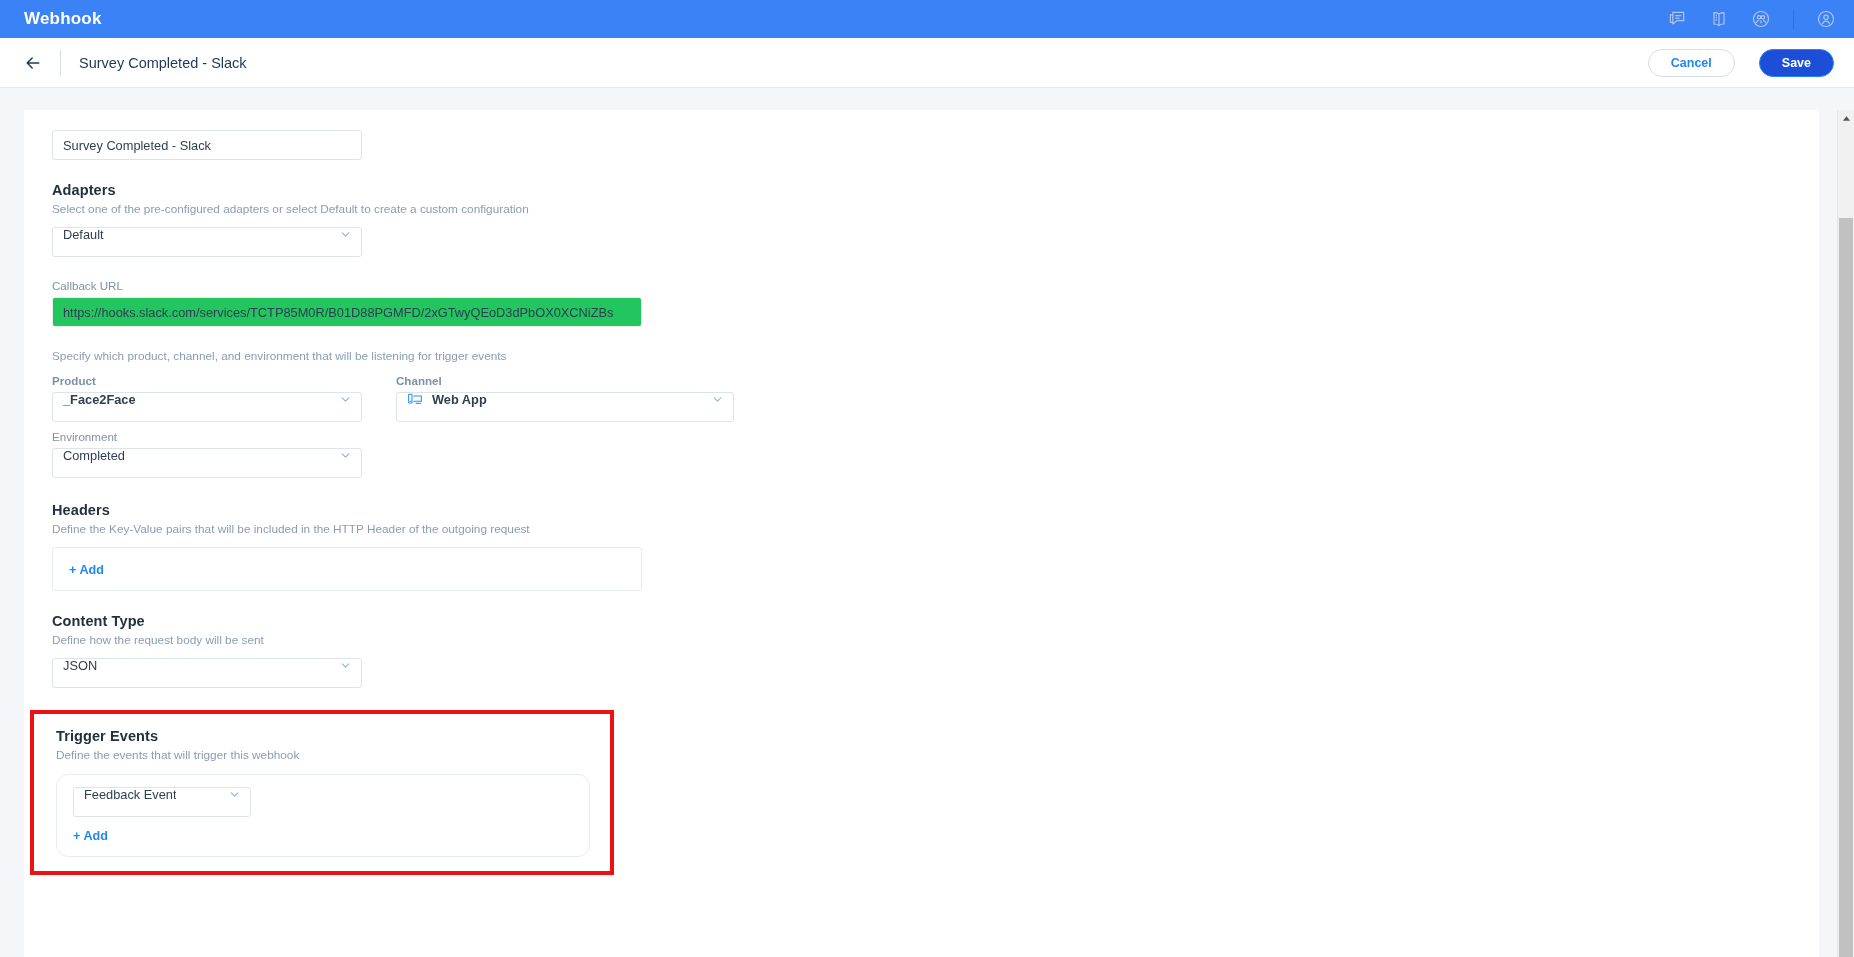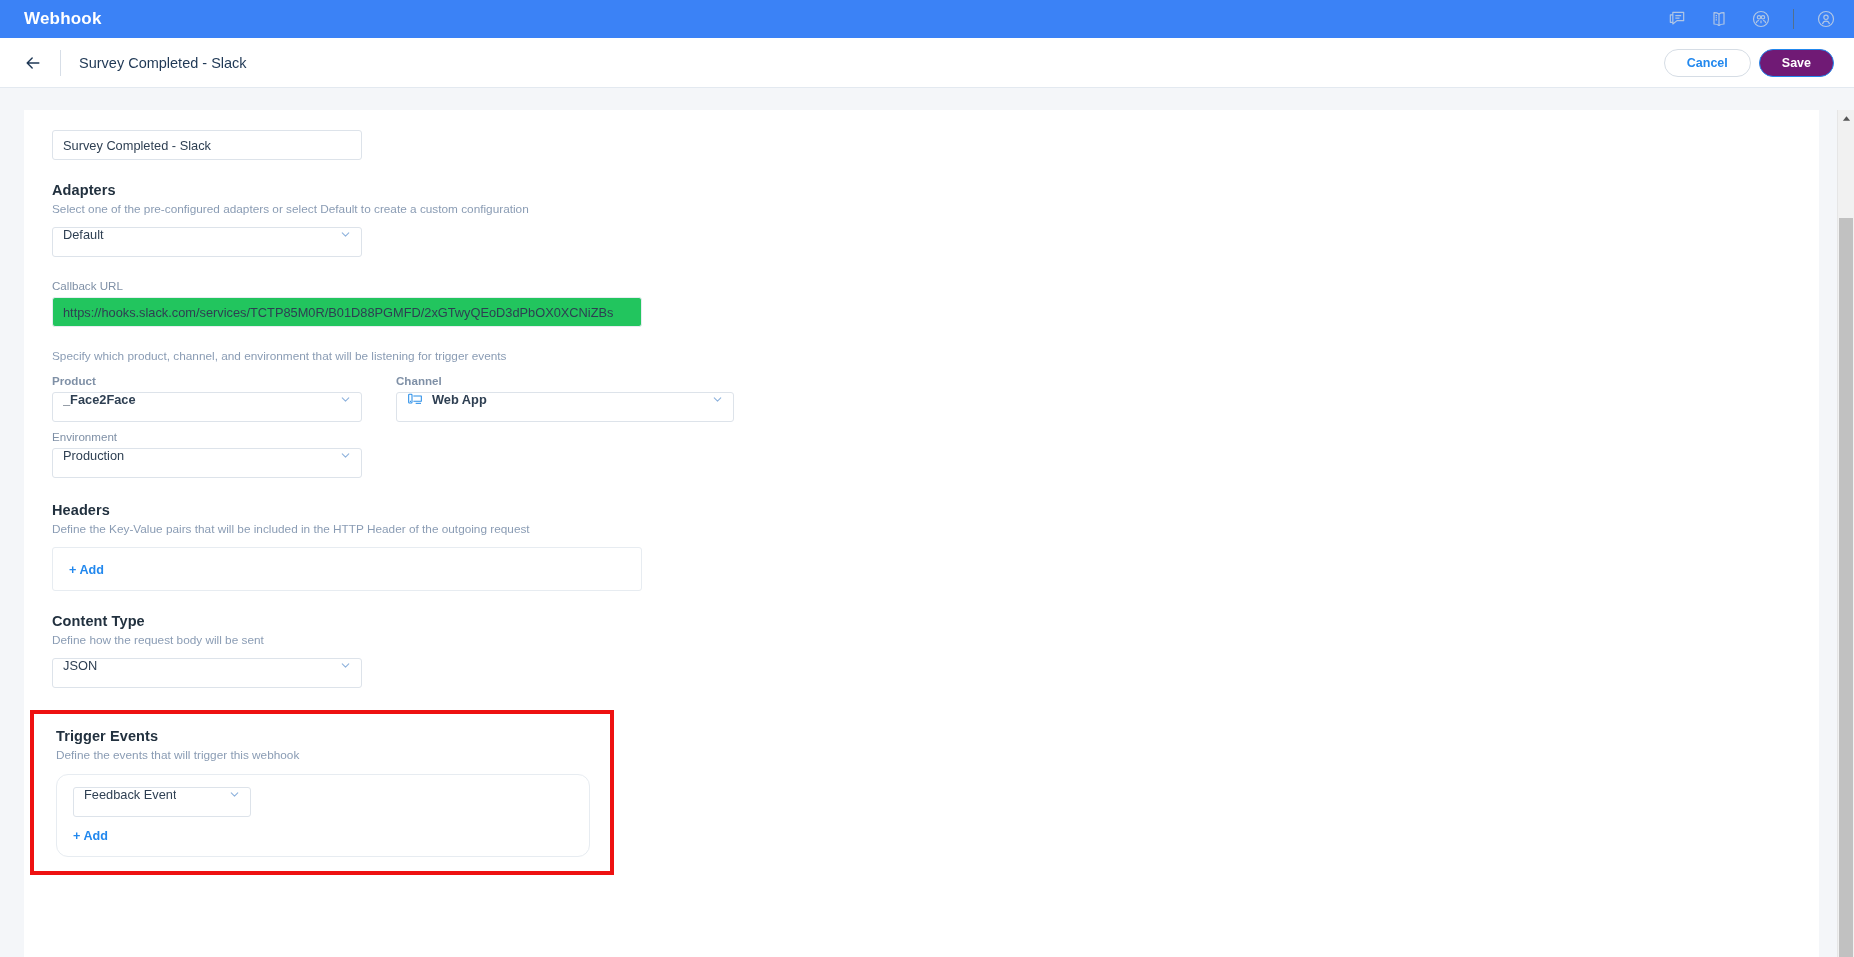--- a/index.html
+++ b/index.html
@@ -45,33 +45,33 @@
     padding: 0 20px 0 18px;
     border-bottom: 1px solid #e3e9f0;
   }
   .back-btn {
     width: 30px; height: 30px;
     display: flex; align-items: center; justify-content: center;
     cursor: pointer;
   }
   .vdiv { width: 1px; height: 26px; background: #d7dee7; margin: 0 18px 0 12px; }
   .page-title { font-size: 14.5px; color: #1f3855; font-weight: 400; }
-  .hdr-actions { margin-left: auto; display: flex; align-items: flex-end; gap: 8px; }
+  .hdr-actions { margin-left: auto; display: flex; align-items: flex-end; gap: 24px; }
   .btn {
     height: 28px;
     border-radius: 14px;
     font-size: 12.5px;
     font-weight: 700;
     display: inline-flex; align-items: center; justify-content: center;
     cursor: pointer;
     padding: 0 22px;
     white-space: nowrap;
   }
   .btn-cancel { background: #fff; color: #2288ee; border: 1px solid #d6dde5; }
-  .btn-save { background: #701a75; color: #fff; border: 1px solid #2288ee; min-width: 68px; }
+  .btn-save { background: #1d4ed8; color: #fff; border: 1px solid #2288ee; min-width: 68px; }
 
   
   .page {
     position: relative;
     height: 869px;
     background: #f4f6f9;
     padding: 22px 0 0 0;
   }
   .card {
     position: absolute;
@@ -308,21 +308,21 @@
               <svg class="caret" viewBox="0 0 24 24" fill="none" stroke="#8fb3dd" stroke-width="2">
                 <path d="M6 9l6 6 6-6" stroke-linecap="round" stroke-linejoin="round"></path>
               </svg>
             </div>
           </div>
         </div>
 
         <div style="margin-top:8px;">
           <div class="field-label">Environment</div>
           <div class="select">
-            <span class="sel-text">Production</span>
+            <span class="sel-text">Completed</span>
             <svg class="caret" viewBox="0 0 24 24" fill="none" stroke="#8fb3dd" stroke-width="2">
               <path d="M6 9l6 6 6-6" stroke-linecap="round" stroke-linejoin="round"></path>
             </svg>
           </div>
         </div>
       </div>
 
       
       <div class="section" style="margin-top:24px;">
         <div class="section-title">Headers</div>

